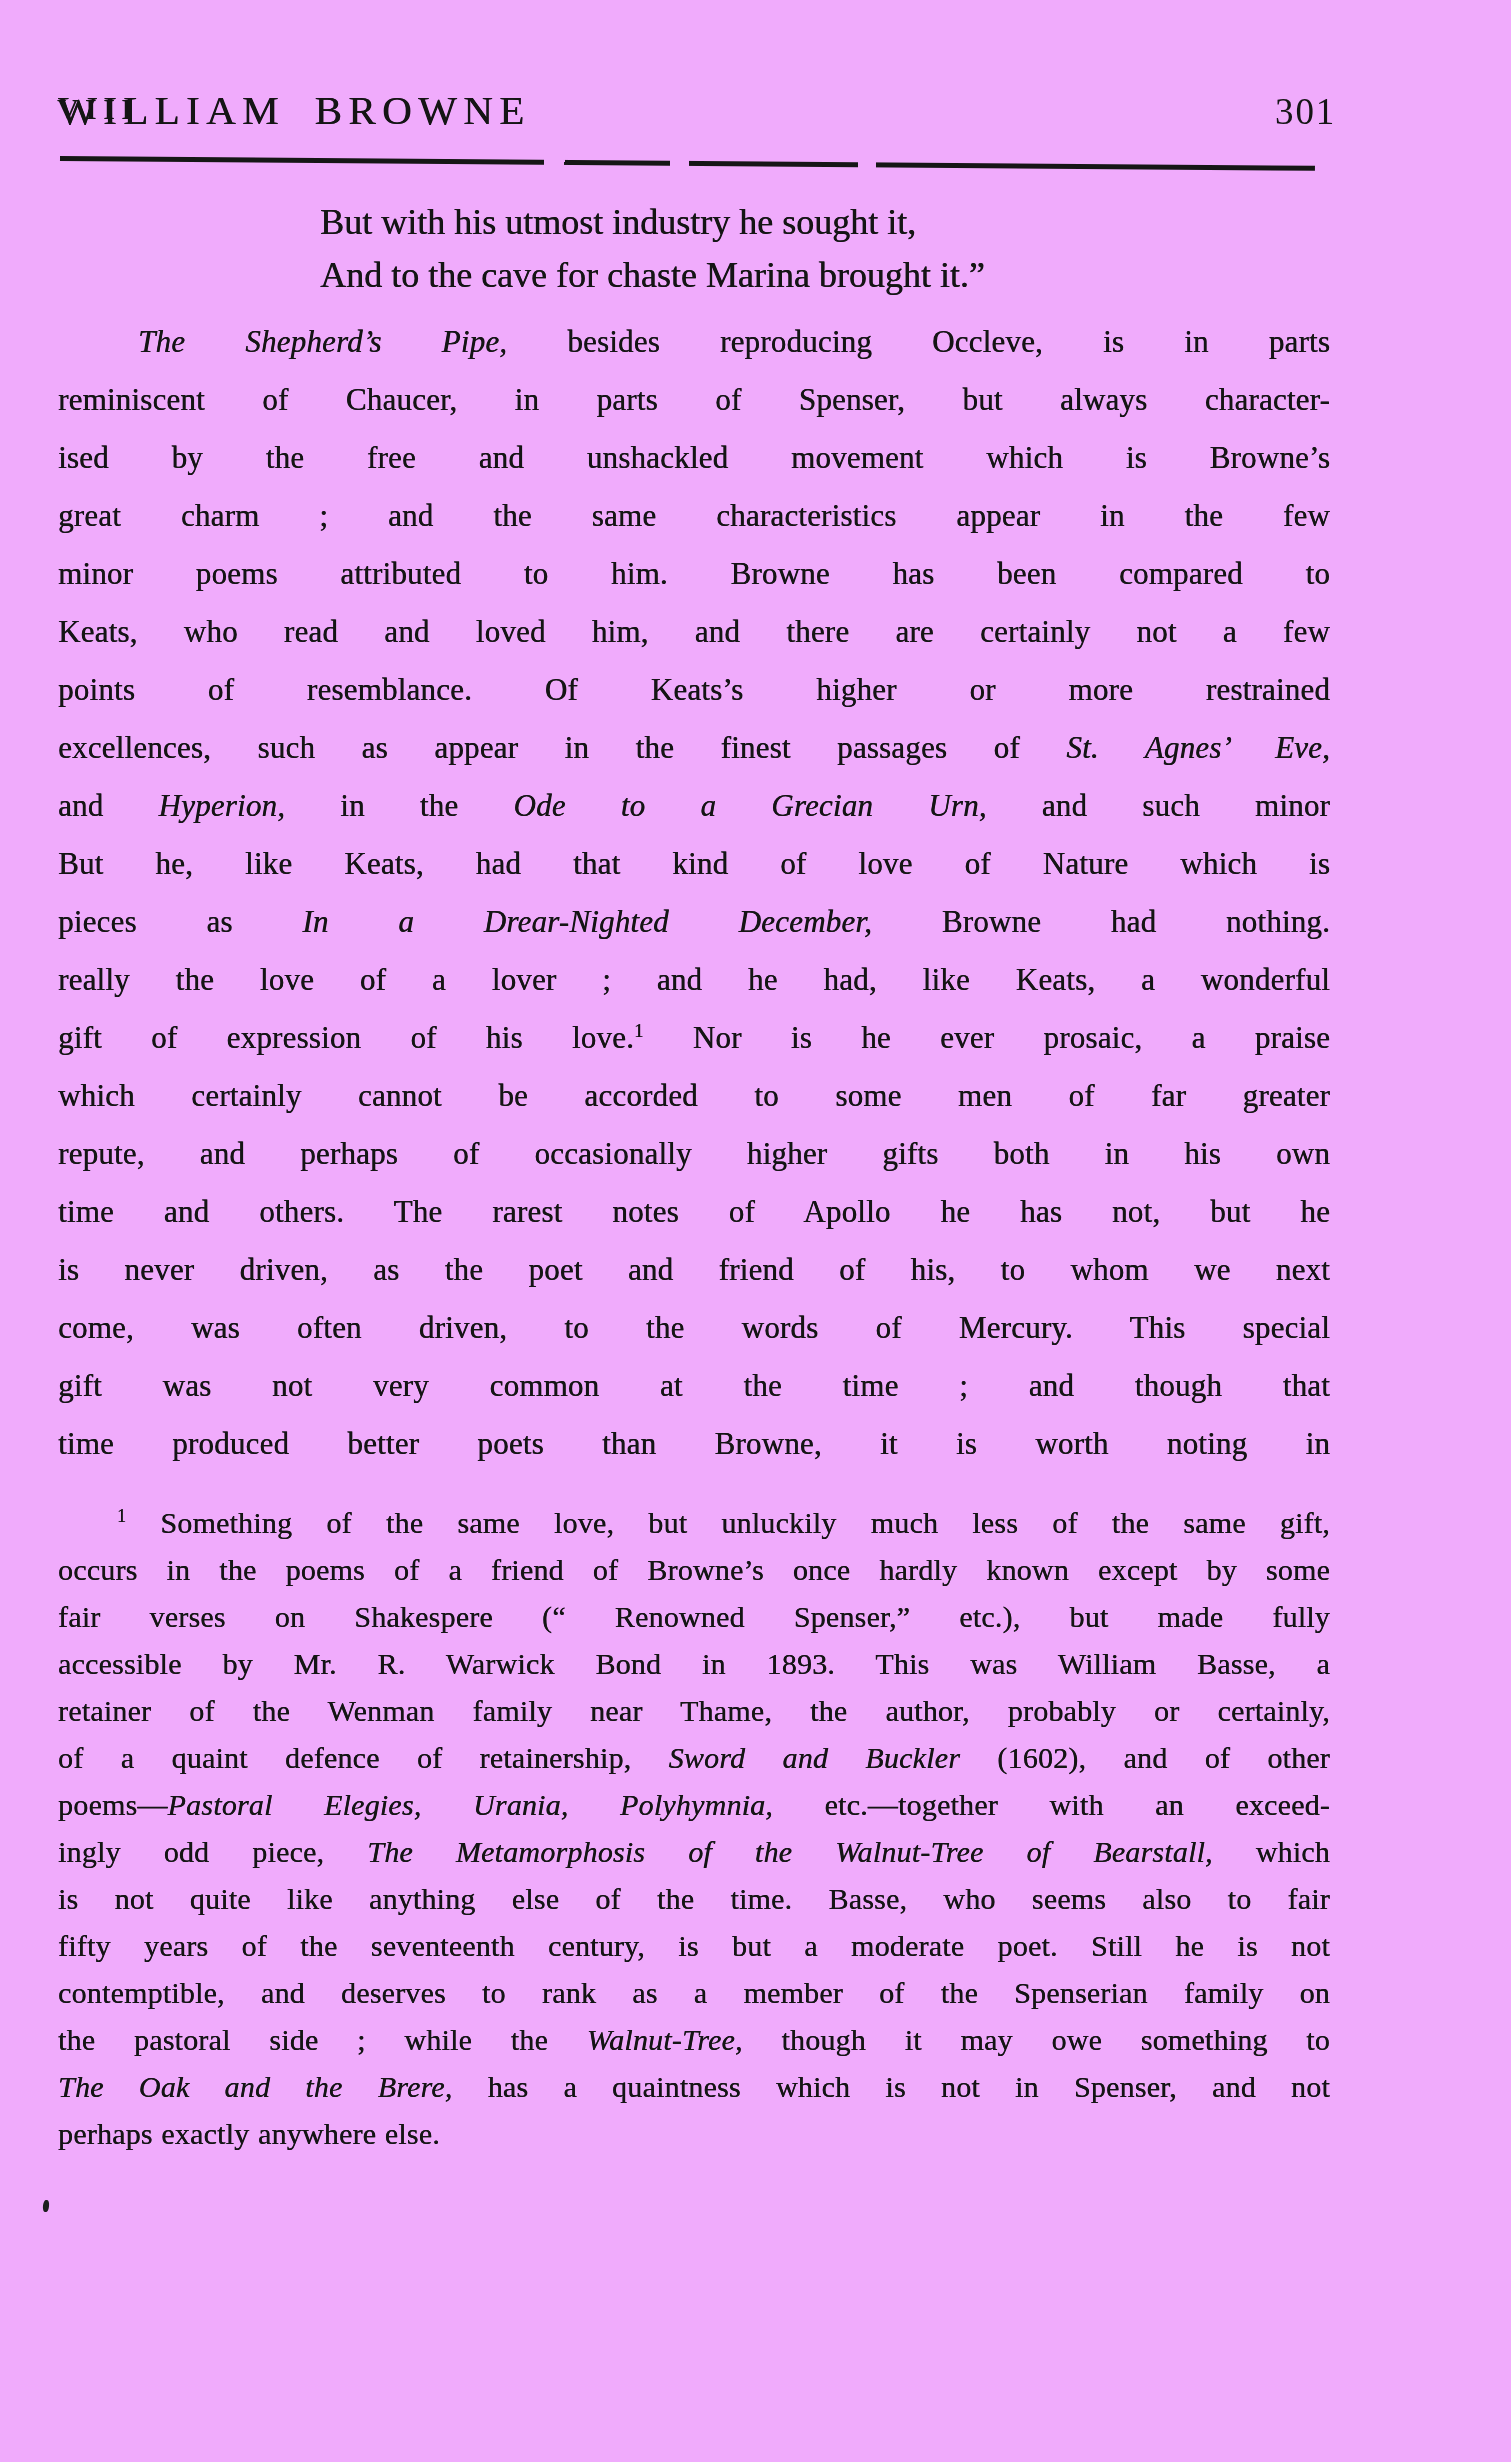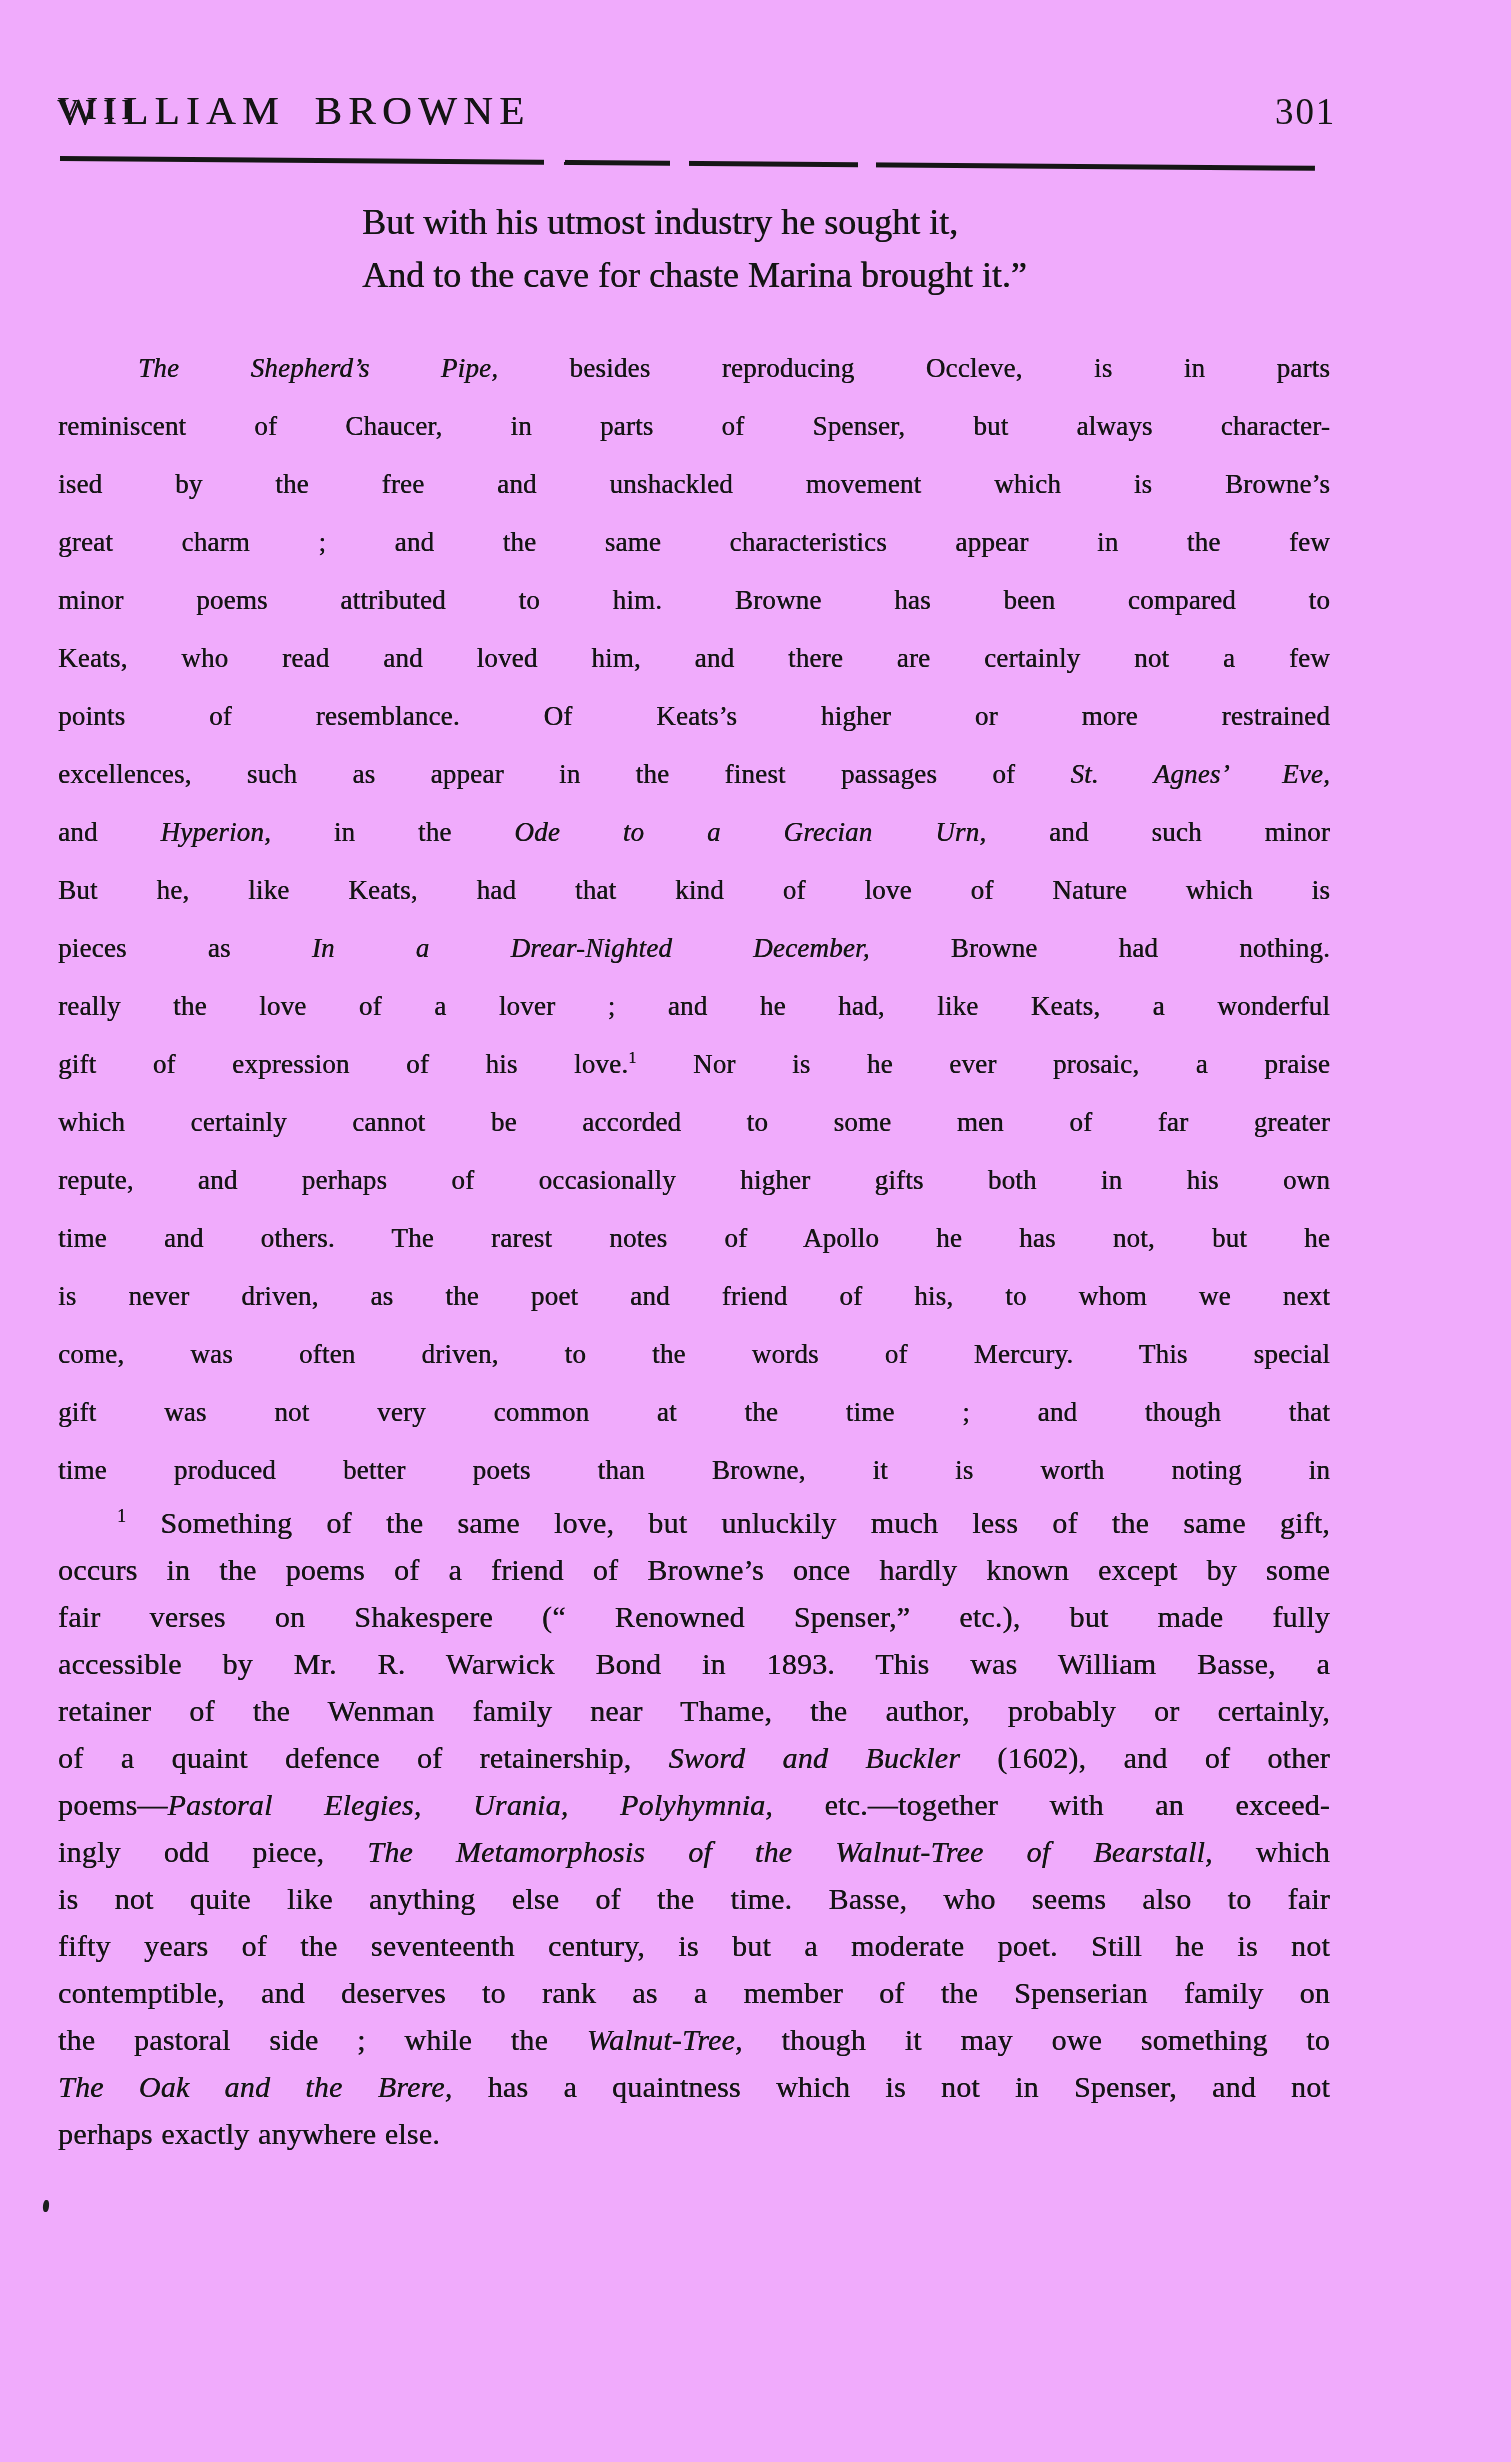--- a/index.html
+++ b/index.html
@@ -57,26 +57,25 @@
     left: 320px; top: 196px;
     font-size: 36px;
     line-height: 53px;
     text-shadow: 0.4px 0 0 currentColor;
     white-space: nowrap;
   }
   .body-paragraph {
     position: absolute;
     left: 58px; top: 313px;
     width: 1272px;
-    font-size: 27px;
+    font-size: 31px;
     line-height: 58px;
     letter-spacing: 0.2px;
     word-spacing: 1.8px;
     text-shadow: 0.4px 0 0 currentColor;
-    margin-top: 26px;
   }
   .body-paragraph .tline { height: 58px; }
   .body-paragraph .tline:first-child { text-indent: 80px; }
   .footnote-block {
     position: absolute;
     left: 58px; top: 1499px;
     width: 1272px;
     font-size: 30px;
     line-height: 47px;
     letter-spacing: 0.2px;
@@ -84,21 +83,21 @@
     text-shadow: 0.3px 0 0 currentColor;
   }
   .footnote-block .tline { height: 47px; }
   .footnote-block .tline:first-child { text-indent: 59px; }
   .footnote-block .tline:last-child { text-align-last: left; }
   .tline {
     text-align: justify;
     text-align-last: justify;
     overflow: hidden;
   }
-  .verse-quote .tline { text-align: left; text-align-last: left; margin-left: 42px; }
+  .verse-quote .tline { text-align: left; text-align-last: left; }
   .i { font-style: italic; }
   .sup { vertical-align: super; font-size: 0.60em; line-height: 0; }
   .ink-speck {
     position: absolute;
     left: 43px; top: 2200px;
     width: 5.5px; height: 12px;
     background: #1d1d1d;
     border-radius: 45%;
     transform: rotate(6deg);
   }

